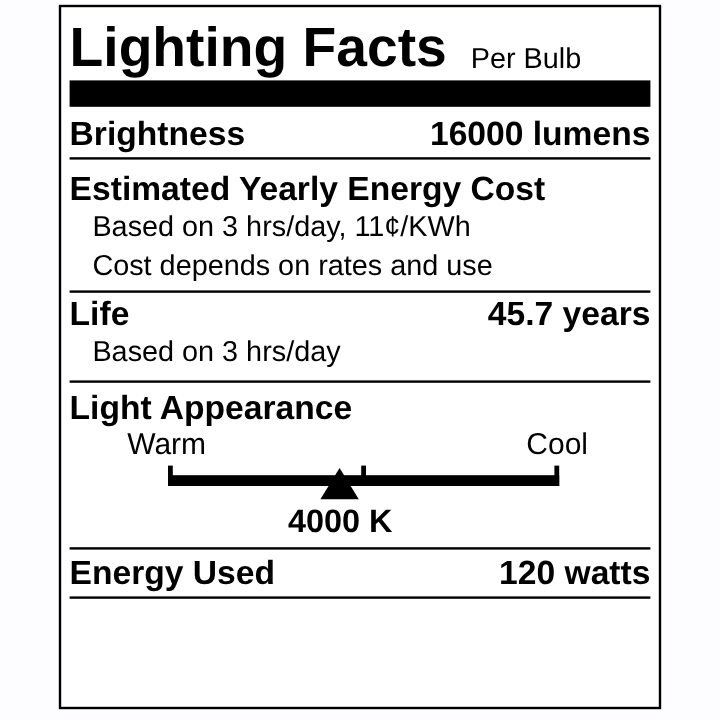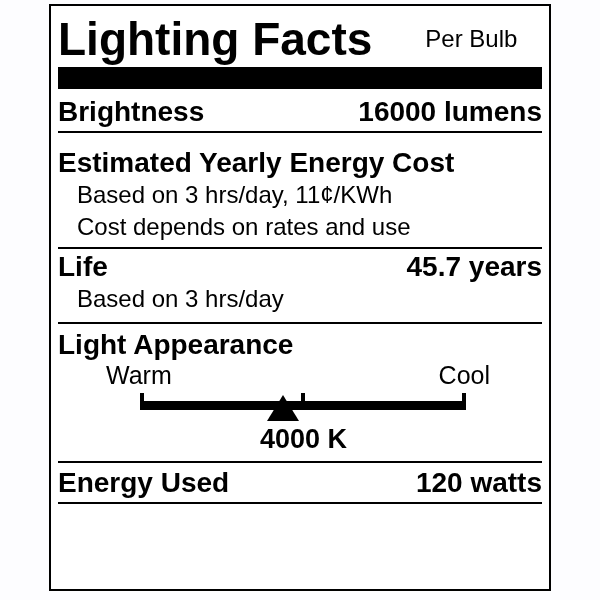--- a/index.html
+++ b/index.html
@@ -15,23 +15,22 @@
     position: absolute;
     left: 49px; top: 4px;
     width: 502px; height: 587px;
     border: 2px solid #000;
     box-sizing: border-box;
     background: #fff;
     padding: 0 7px;
   }
   .header {
     display: flex;
-    align-items: center;
+    align-items: flex-end;
     margin-top: 10px;
-    gap: 33px;
   }
   .title {
     font-size: 46px;
     font-weight: 700;
     line-height: 46px;
     white-space: nowrap;
   }
   .per-unit {
     font-size: 24px;
     line-height: 24px;
@@ -46,21 +45,21 @@
   .row {
     display: flex;
     justify-content: space-between;
     align-items: center;
     font-weight: 700;
     font-size: 28px;
     line-height: 33px;
     white-space: nowrap;
   }
   .row-brightness   { margin-top: 6px; }
-  .row-energy-cost  { margin-top: 13px; }
+  .row-energy-cost  { margin-top: 8px; }
   .row-life         { margin-top: 1px; }
   .row-appearance   { margin-top: 4px; }
   .row-energy-used  { margin-top: 3px; }
   .divider { border-top: 2px solid #000; }
   .div-1 { margin-top: 3px; }
   .div-2 { margin-top: 4px; }
   .div-3 { margin-top: 7px; }
   .div-4 { margin-top: 5px; }
   .div-5 { margin-top: 3px; }
   .note {
@@ -165,21 +164,21 @@
 
   <div class="scale">
     <div class="scale-bar"></div>
     <div class="tick tick-left"></div>
     <div class="tick tick-center" style="left: 50%;"></div>
     <div class="tick tick-right"></div>
     <div class="marker-triangle" style="left: 44%;"></div>
   </div>
 
   <div class="kelvin-row">
-    <span class="kelvin" style="left: 44%; margin-left: 20px;">4000 K</span>
+    <span class="kelvin" style="left: 44%;">4000 K</span>
   </div>
 
   <div class="divider div-4"></div>
 
   <div class="row row-energy-used">
     <span>Energy Used</span>
     <span>120 watts</span>
   </div>
 
   <div class="divider div-5"></div>

